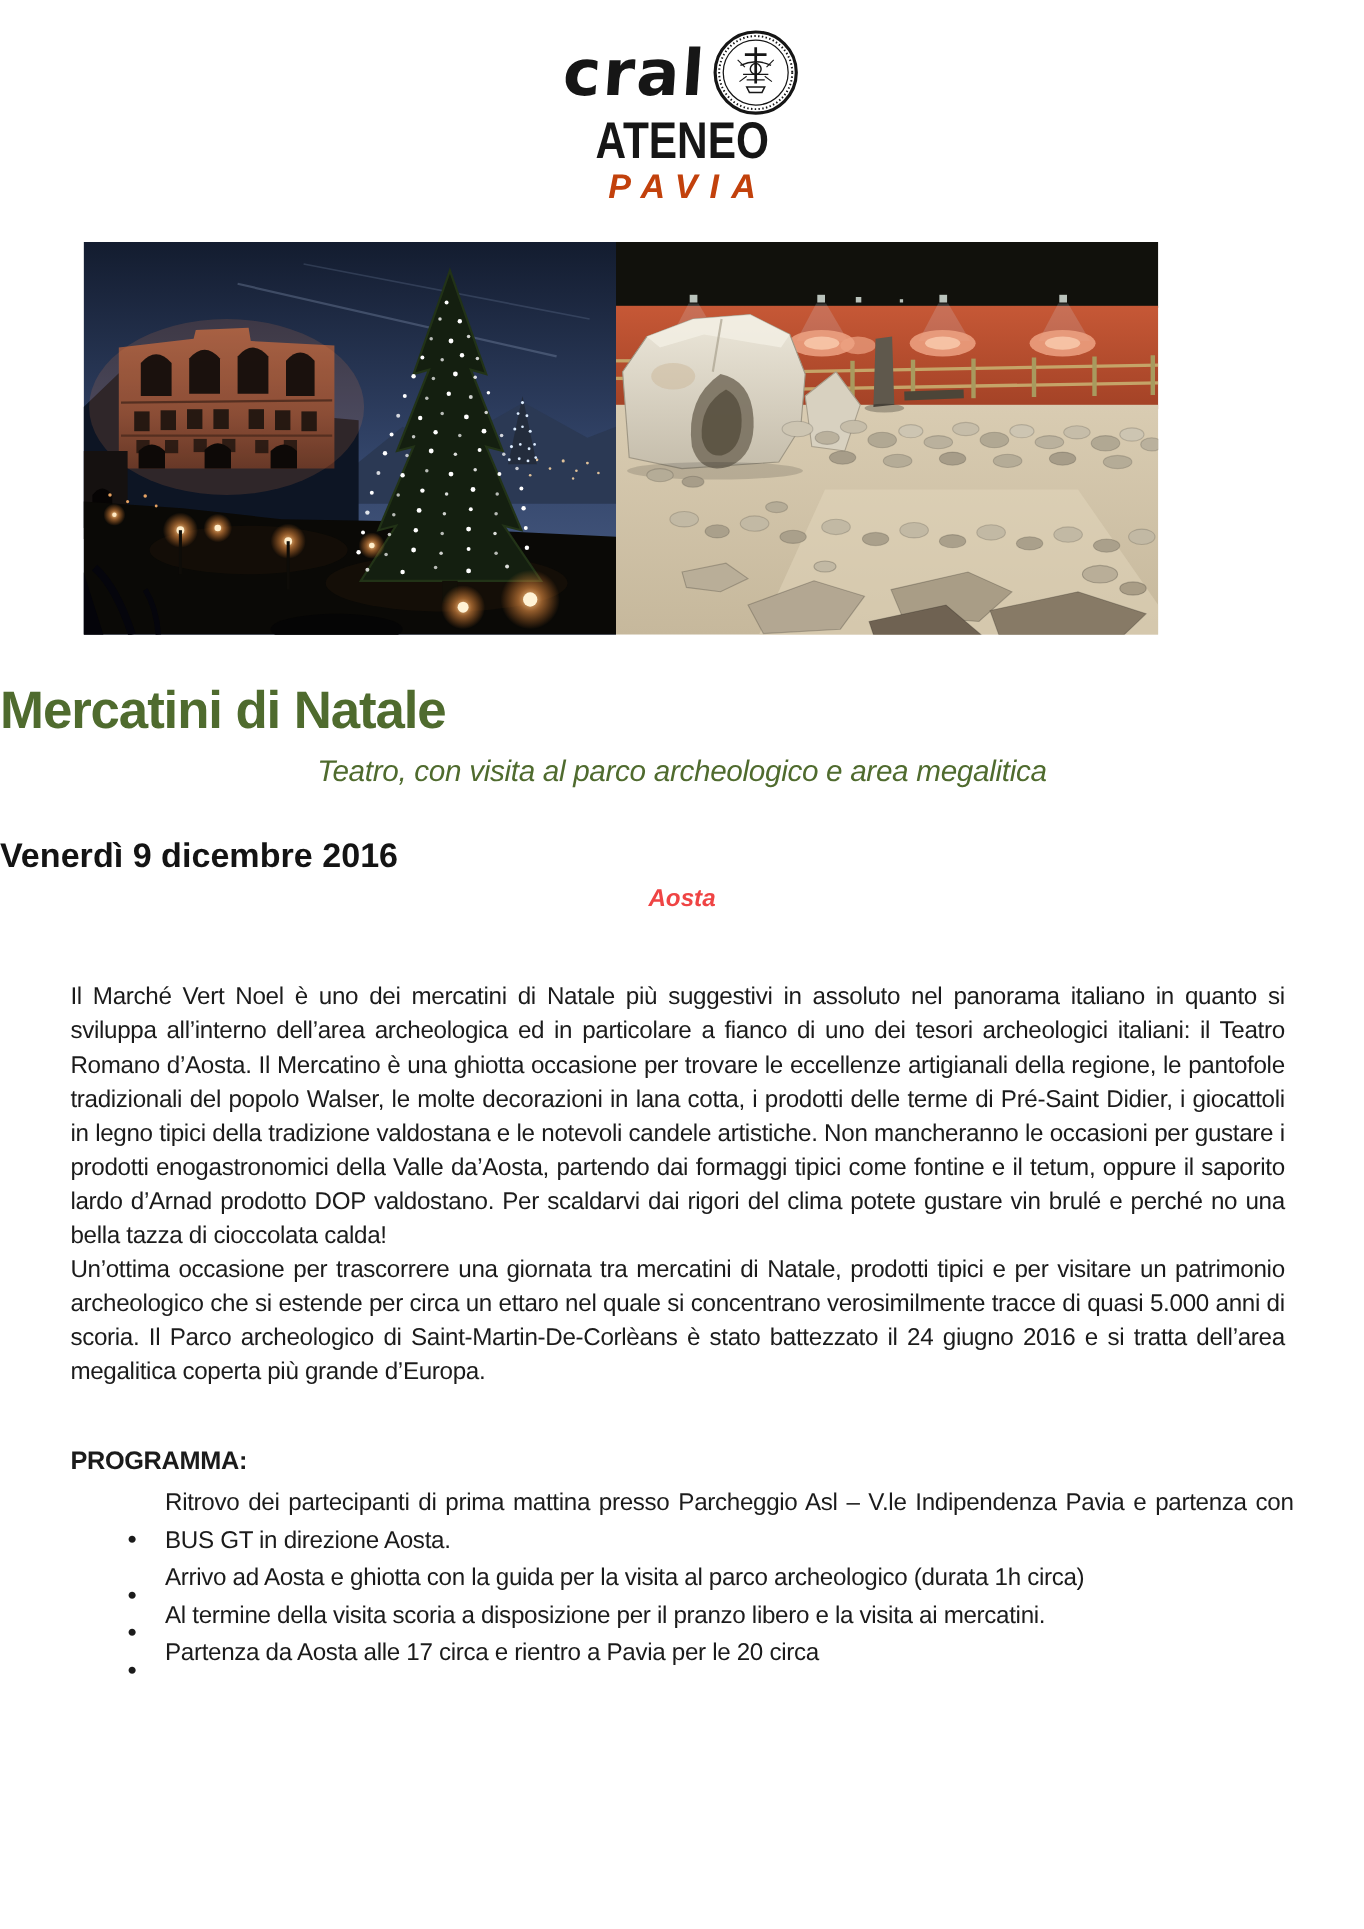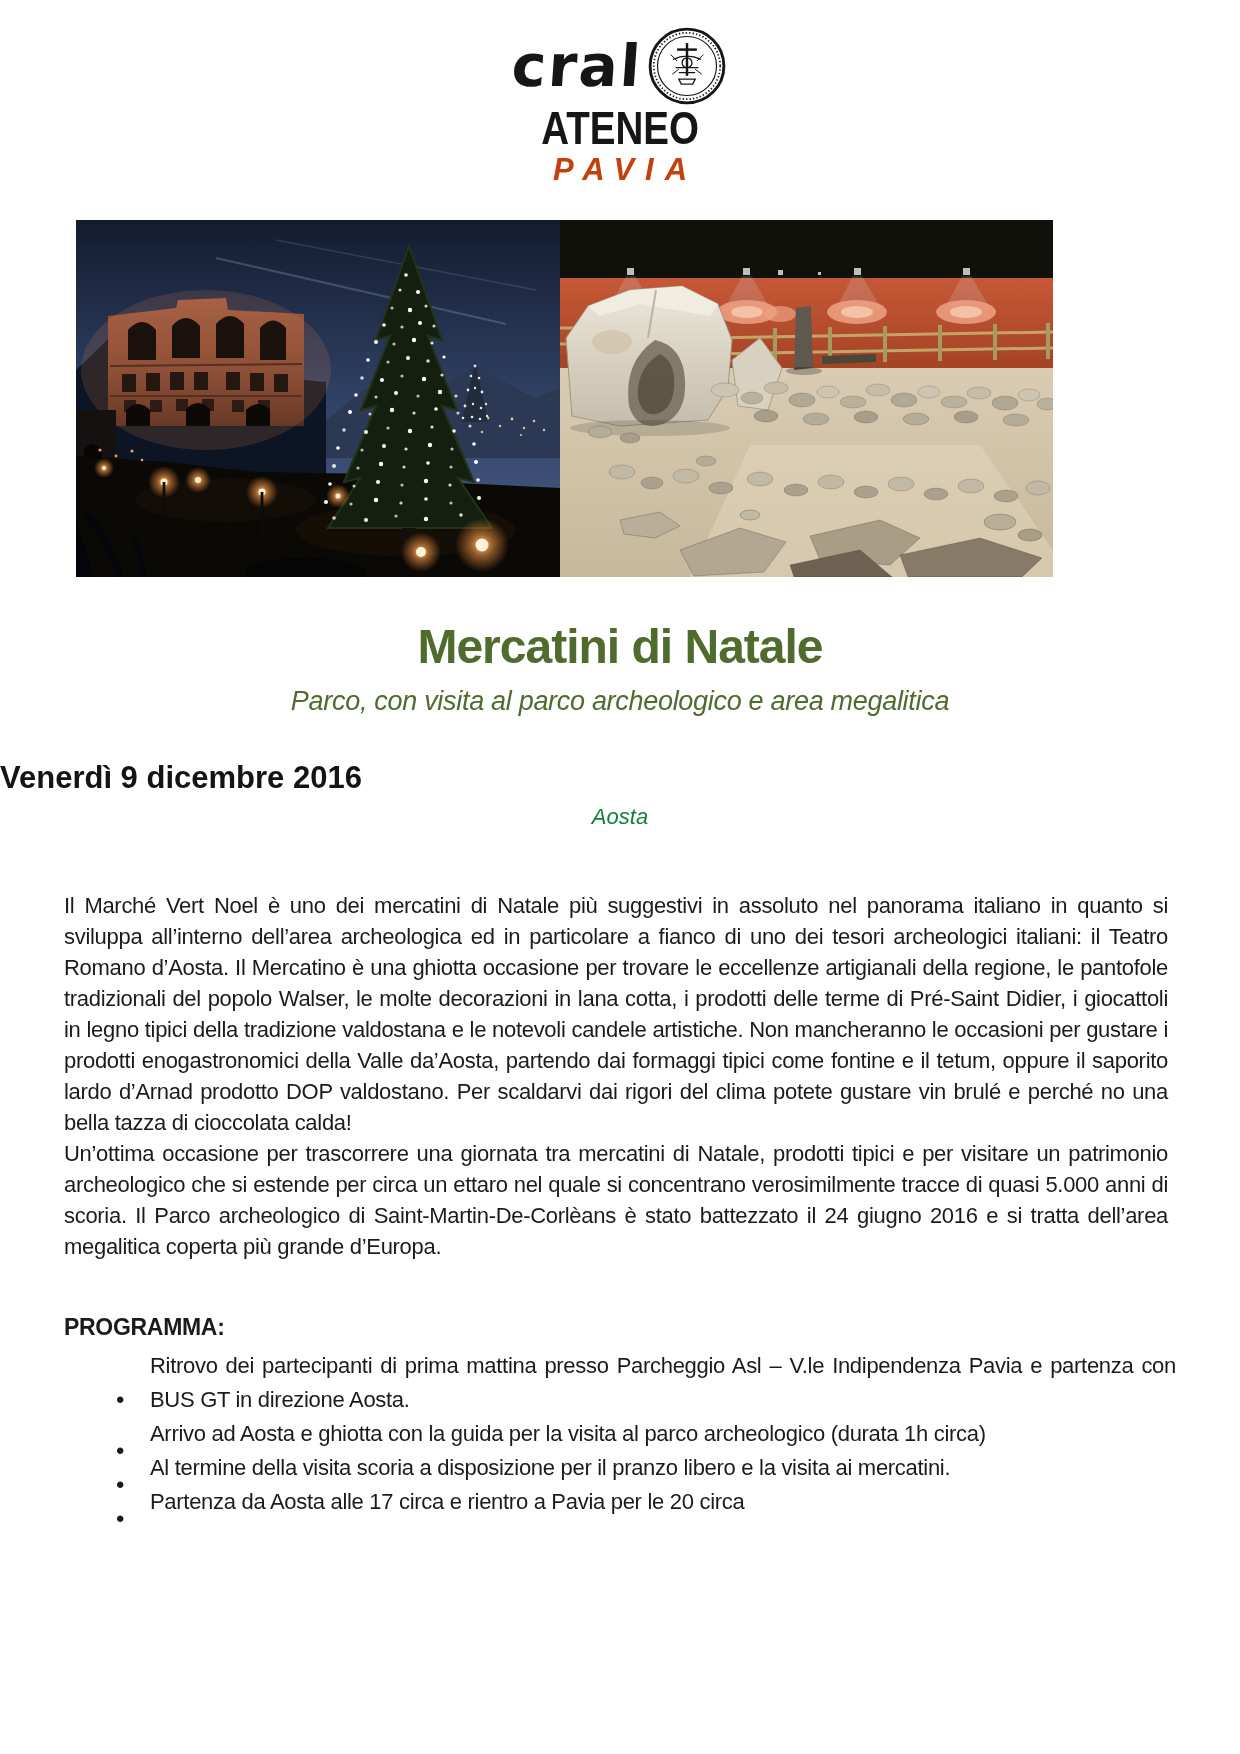--- a/index.html
+++ b/index.html
@@ -29,31 +29,31 @@
     font-size:31px; font-weight:800; letter-spacing:11px; text-indent:11px;
     line-height:1; color:#c2410c; margin-top:3px;font-style:italic;
   }
 
   
   .photos { display:flex; margin:35px 0 0 76px; width:977px; height:357px; }
   .photos svg { display:block; }
 
   
   .doc-title {
-    margin-top:46px; text-align:center;
+    margin-top:46px; 
     font-size:48px; font-weight:700; line-height:1;
     color:#4f6b2e; letter-spacing:-1px;
   }
   .doc-subtitle {
     margin-top:16px; text-align:center;
     font-size:27px; font-weight:500; font-style:italic; line-height:1.1;
     color:#4f6b2e; letter-spacing:-0.3px;
   }
   .doc-date { margin-top:46px; text-align:left; font-size:31px; font-weight:700; line-height:1; color:#141414; }
-  .doc-place { margin-top:12px; text-align:center; font-size:22px; font-weight:400; font-style:italic; line-height:1.1; color:#15803d; }
+  .doc-place { margin-top:12px; text-align:center; font-size:22px; font-weight:700; font-style:italic; line-height:1.1; color:#ef4444; }
 
   
   .body-text {
     margin:60px 72px 0 64px;
     font-size:22px; line-height:31px; letter-spacing:-0.3px;
     text-align:justify;
   }
   .body-text p { margin:0; }
 
   
@@ -436,21 +436,21 @@
         <polygon points="230,345 300,330 332,357 234,357" fill="#6f6252"></polygon>
         <polygon points="340,335 420,318 482,338 462,357 348,357" fill="#877a66"></polygon>
         <ellipse cx="440" cy="302" rx="16" ry="8" fill="#b9ae98"></ellipse>
         <ellipse cx="470" cy="315" rx="12" ry="6" fill="#a99d86"></ellipse>
         <ellipse cx="190" cy="295" rx="10" ry="5" fill="#c2b9a4"></ellipse>
       </g>
     </svg>
   </div>
 
   <div class="doc-title">Mercatini di Natale</div>
-  <div class="doc-subtitle">Parco, con visita al parco archeologico e area megalitica</div>
+  <div class="doc-subtitle">Teatro, con visita al parco archeologico e area megalitica</div>
   <div class="doc-date">Venerdì 9 dicembre 2016</div>
   <div class="doc-place">Aosta</div>
 
   <div class="body-text">
     <p>Il Marché Vert Noel è uno dei mercatini di Natale più suggestivi in assoluto nel panorama italiano in quanto si sviluppa all’interno dell’area archeologica ed in particolare a fianco di uno dei tesori archeologici italiani: il Teatro Romano d’Aosta.  Il Mercatino è una ghiotta occasione per trovare le eccellenze artigianali della regione, le pantofole tradizionali del popolo Walser, le molte decorazioni in lana cotta, i prodotti delle terme di Pré-Saint Didier, i giocattoli in legno tipici della tradizione valdostana e le notevoli candele artistiche. Non mancheranno le occasioni per gustare i prodotti enogastronomici della Valle da’Aosta, partendo dai formaggi tipici come fontine e il tetum, oppure il saporito lardo d’Arnad prodotto DOP valdostano. Per scaldarvi dai rigori del clima potete gustare vin brulé e perché no una bella tazza di cioccolata calda!</p>
     <p>Un’ottima occasione per trascorrere una giornata tra mercatini di Natale, prodotti tipici e per visitare un patrimonio archeologico che si estende per circa un ettaro nel quale si concentrano verosimilmente tracce di quasi 5.000 anni di scoria. Il Parco archeologico di Saint-Martin-De-Corlèans è stato battezzato il 24 giugno 2016 e si tratta dell’area megalitica coperta più grande d’Europa.</p>
   </div>
 
   <div class="prog-heading">PROGRAMMA:</div>
   <div class="bullet-list">

